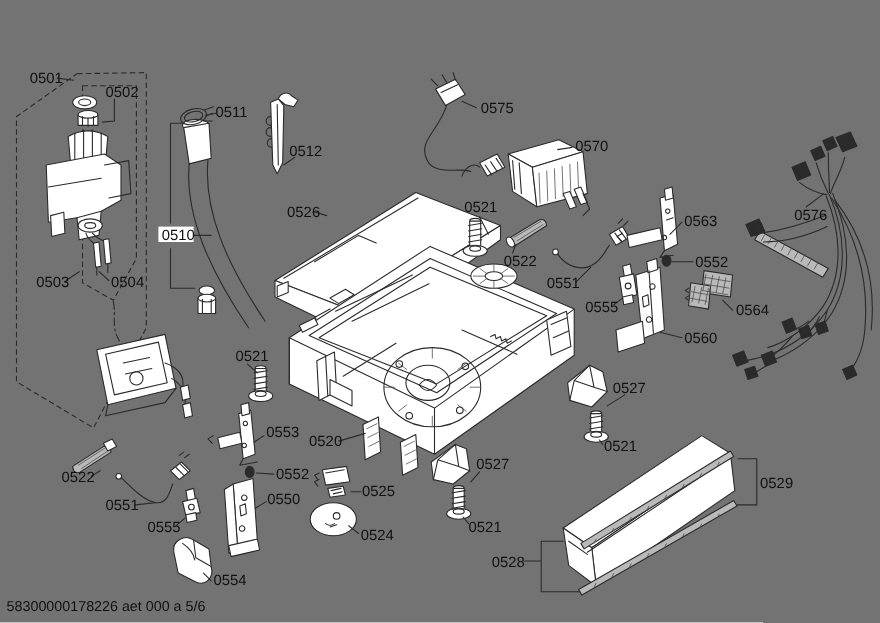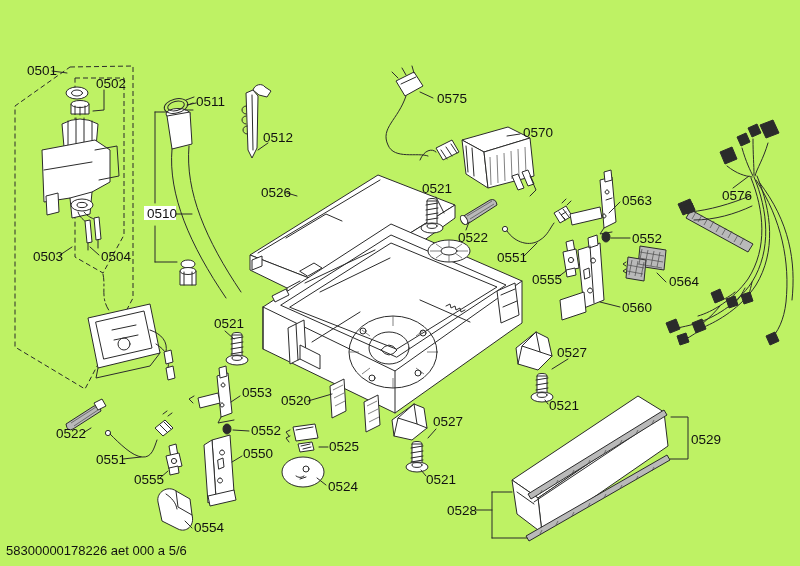--- a/index.html
+++ b/index.html
@@ -1,16 +1,16 @@
 <!DOCTYPE html>
 <html><head>
 <meta charset="utf-8">
 <style>
   html,body{margin:0;padding:0;background:#ffffff;}
-  .stage{width:800px;height:566px;position:relative;background:#bef264;overflow:hidden;}
+  .stage{width:800px;height:566px;position:relative;background:#737373;overflow:hidden;}
   svg{display:block;}
   .lbl{font-family:"Liberation Sans",sans-serif;font-size:13.5px;fill:#111;}
   .footer-text{font-family:"Liberation Sans",sans-serif;font-size:13px;fill:#111;}
   .ln{stroke:#2b2b2b;stroke-width:1;fill:none;stroke-linecap:round;stroke-linejoin:round;}
   .lnw{stroke:#2b2b2b;stroke-width:1;fill:#ffffff;stroke-linejoin:round;}
   .lng{stroke:#2b2b2b;stroke-width:1;fill:#b9b9b9;stroke-linejoin:round;}
   .lnd{stroke:#2b2b2b;stroke-width:1;fill:#2b2b2b;stroke-linejoin:round;}
   .dash{stroke:#2b2b2b;stroke-width:1;fill:none;stroke-dasharray:5 3;}
   .thin{stroke:#4a4a4a;stroke-width:0.7;fill:none;}
 </style>

